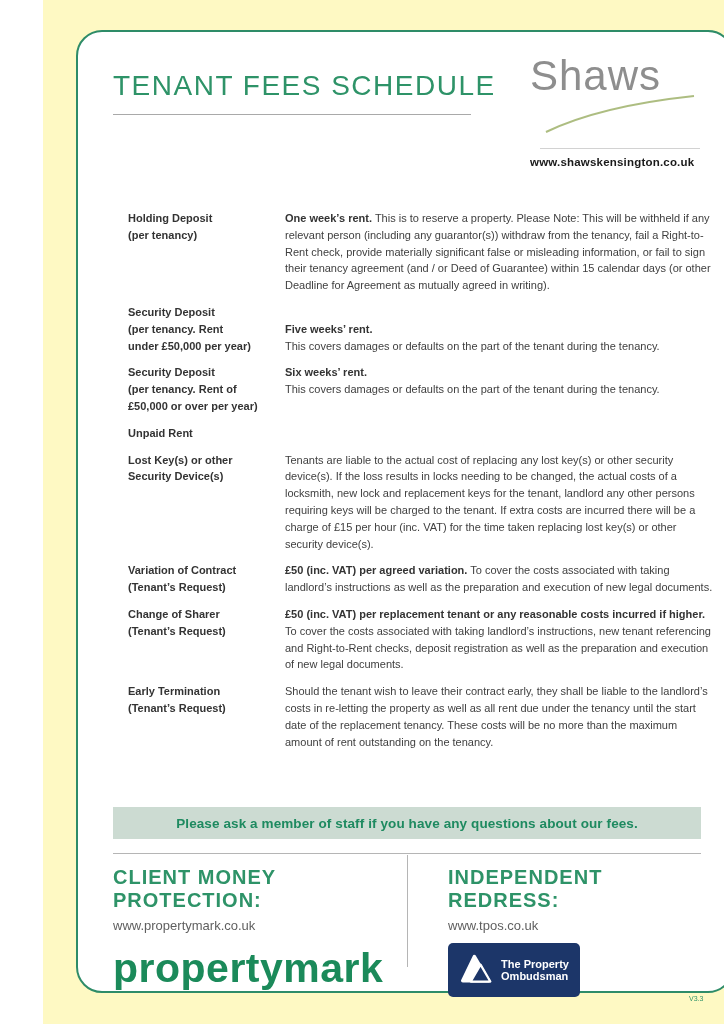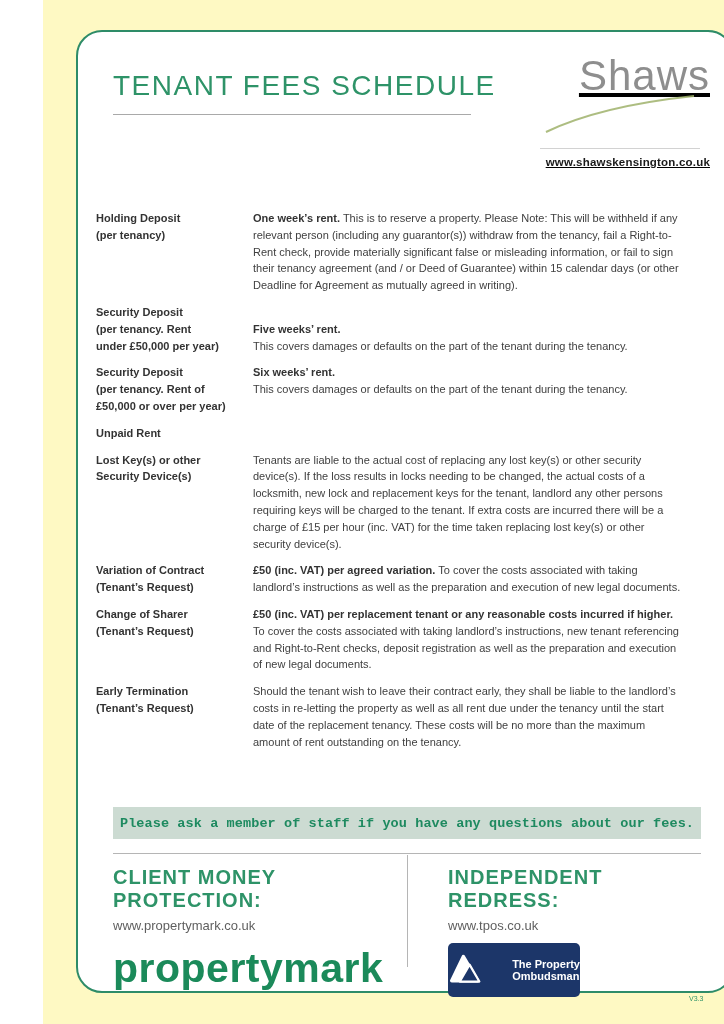--- a/index.html
+++ b/index.html
@@ -14,58 +14,58 @@
   
   .doc-title {
     position:absolute; left:35px; top:38px;
     font-size:28px; font-weight:400; letter-spacing:1.5px; color:#2e9368;
   }
   .title-rule { position:absolute; left:35px; top:82px; width:358px; height:1px; background:#a9a9a9; }
   .subtitle {
     position:absolute; left:35px; top:99px; width:380px;
     font-size:14.5px; color:#44a07e; letter-spacing:1px; line-height:21px; font-weight:400;
   }
-  .logo-block { position:absolute; left:452px; top:22px; width:180px; text-align:right;text-decoration:underline; }
+  .logo-block { position:absolute; left:452px; top:22px; width:180px; text-align:left; }
   .shaws-text { font-size:42px; color:#8e8e8e; font-weight:400; letter-spacing:1px; line-height:44px; }
   .swoosh { display:block; margin:-6px auto 0 auto; }
   .logo-rule { width:160px; height:1px; background:#d2d2d2; margin:14px auto 0 auto; }
   .brand-url { margin-top:7px; font-size:11.5px; font-weight:700; color:#1a1a1a; letter-spacing:0.2px; }
 
   
-  .fee-table { position:absolute; left:18px; top:178px; width:587px; max-height:594px; overflow:hidden; }
+  .fee-table { position:absolute; left:50px; top:178px; width:587px; max-height:594px; overflow:hidden; }
   .fee-row { display:flex; margin-bottom:10px; }
   .fee-label {
     width:157px; flex:none; font-size:11px; font-weight:700; color:#333333;
     line-height:16.8px; white-space:pre-line;
   }
   .fee-desc { flex:1; font-size:11px; color:#404040; line-height:16.8px; }
   .fee-desc b { color:#333333; }
   .fee-desc.offset { padding-top:16.8px; }
   .lead-block { display:block; }
 
   
   .banner {
     position:absolute; left:35px; top:775px; width:588px; height:32px;
-    background:#ccdbd2; display:flex; align-items:center; justify-content:center;font-family:Liberation Mono, monospace;
+    background:#ccdbd2; display:flex; align-items:center; justify-content:center;
   }
   .banner-text { font-size:13.5px; font-weight:700; color:#1e8a60; letter-spacing:0.1px; }
 
   
   .footer-rule { position:absolute; left:35px; top:821px; width:588px; height:1px; background:#b5b5b5; }
   .footer-divider { position:absolute; left:329px; top:823px; width:1px; height:112px; background:#b5b5b5; }
   .footer-col-left  { position:absolute; left:35px;  top:834px; width:280px; }
   .footer-col-right { position:absolute; left:370px; top:834px; width:250px; }
   .footer-heading { font-size:20px; color:#2e9368; letter-spacing:1px; font-weight:700; }
   .footer-url { margin-top:6px; font-size:13px; color:#5f5f5f; }
   .propertymark-wordmark {
     margin-top:12px; font-size:41px; font-weight:700; color:#1b8a5a; letter-spacing:0.5px;
   }
   .tpo-box {
     margin-top:10px; width:132px; height:54px; background:#1c3669; border-radius:5px;
-    display:flex; align-items:center; justify-content:space-between; gap:6px;
+    display:flex; align-items:center; justify-content:center; gap:6px;
   }
   .tpo-text { color:#ffffff; font-size:11px; font-weight:700; line-height:12.5px; }
 
   .version-tag { position:absolute; left:646px; top:995px; font-size:7px; color:#2e9368; }
 </style>
 </head>
 <body>
 
 <div class="page">
   <div class="sheet">

